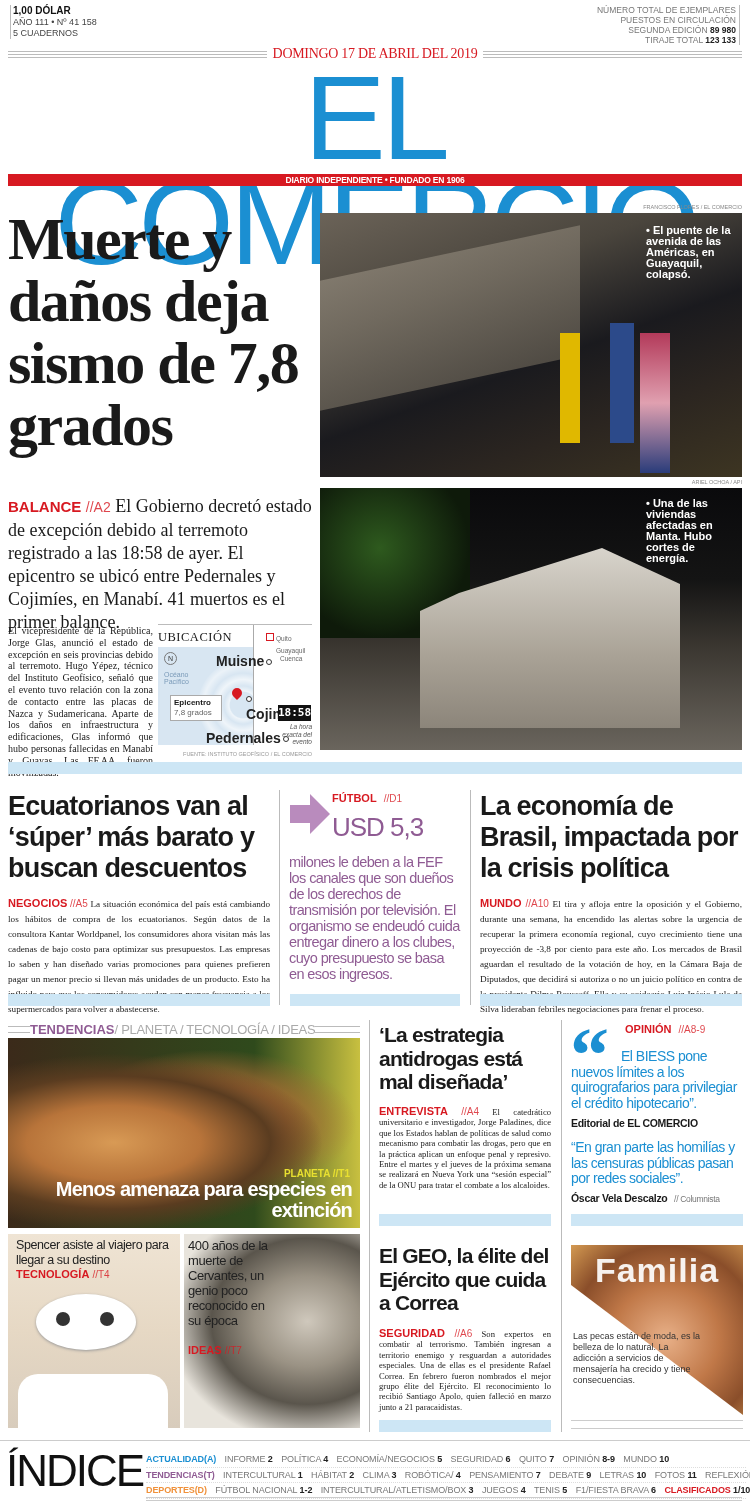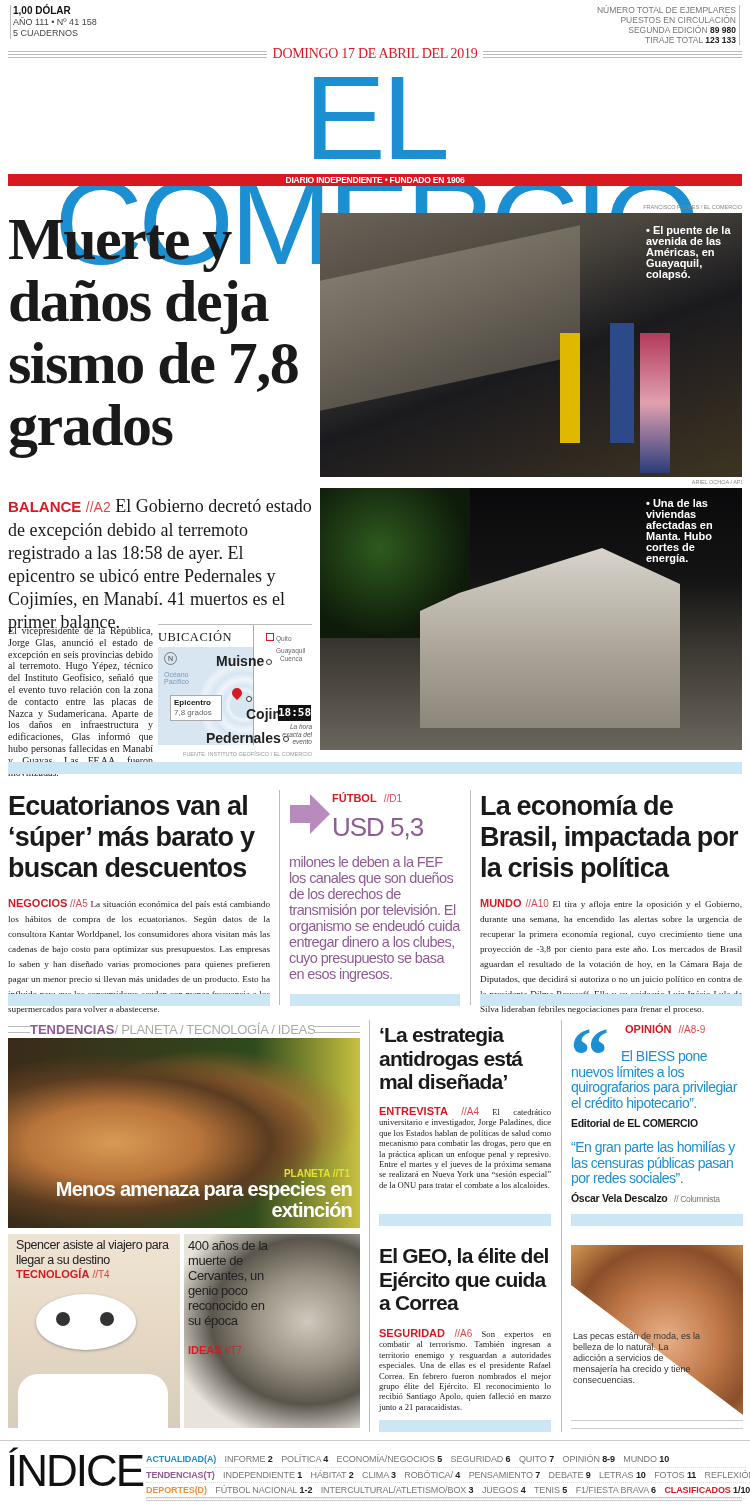--- a/index.html
+++ b/index.html
@@ -227,41 +227,42 @@
 <div class="abs opinion-quote" style="left:571px;top:1049px;width:172px;text-indent:50px">El BIESS pone nuevos límites a los quirografarios para privilegiar el crédito hipotecario”.</div>
 <div class="abs" style="left:571px;top:1117px;font-size:10.5px;font-weight:bold;letter-spacing:-0.3px">Editorial de EL COMERCIO</div>
 <div class="abs opinion-quote" style="left:571px;top:1140px;width:174px">“En gran parte las homilías y las censuras públicas pasan por redes sociales”.</div>
 <div class="abs" style="left:571px;top:1192px;font-size:10.5px;letter-spacing:-0.3px">
   <b>Óscar Vela Descalzo</b>
   <span style="color:#777;font-size:8.5px;margin-left:4px">// Columnista</span>
 </div>
 <div class="abs bluebar" style="left:571px;top:1214px;width:172px"></div>
 
 <div class="abs photo" style="left:571px;top:1245px;width:172px;height:170px;background:radial-gradient(ellipse at 55% 55%,#e8b088 0%,#c07848 40%,#8a4e2a 70%,#d49a52 100%)">
+  <div class="abs" style="left:0;top:6px;width:172px;text-align:center;font-size:34px;font-weight:bold;color:#fff;letter-spacing:1px;opacity:.92">Familia</div>
   <div class="abs" style="left:0;top:40px;width:172px;height:130px;background:#fff;clip-path:polygon(0 0,100% 100%,0 100%)"></div>
   <div class="abs" style="left:2px;top:86px;width:128px;font-size:9px;line-height:11px;color:#333">Las pecas están de moda, es la belleza de lo natural. La adicción a servicios de mensajería ha crecido y tiene consecuencias.</div>
 </div>
 <div class="abs" style="left:571px;top:1420px;width:172px;height:9px;border-top:1px solid #ccc;border-bottom:1px solid #ccc"></div>
 
 <div class="abs" style="left:0;top:1440px;width:750px;border-top:1px solid #ccc"></div>
 <div class="abs index-word">ÍNDICE</div>
 <div class="abs index-rows">
   <div class="index-row">
     <span class="cat" style="color:#1b8fd2">ACTUALIDAD(A)</span>
     <span class="it"><span>INFORME</span> <b>2</b></span>
     <span class="it"><span>POLÍTICA</span> <b>4</b></span>
     <span class="it"><span>ECONOMÍA/NEGOCIOS</span> <b>5</b></span>
     <span class="it"><span>SEGURIDAD</span> <b>6</b></span>
     <span class="it"><span>QUITO</span> <b>7</b></span>
     <span class="it"><span>OPINIÓN</span> <b>8-9</b></span>
     <span class="it"><span>MUNDO</span> <b>10</b></span>
   </div>
   <div class="index-row">
     <span class="cat" style="color:#8f5b93">TENDENCIAS(T)</span>
-    <span class="it"><span>INDEPENDIENTE</span> <b>1</b></span>
+    <span class="it"><span>INTERCULTURAL</span> <b>1</b></span>
     <span class="it"><span>HÁBITAT</span> <b>2</b></span>
     <span class="it"><span>CLIMA</span> <b>3</b></span>
     <span class="it"><span>ROBÓTICA/</span> <b>4</b></span>
     <span class="it"><span>PENSAMIENTO</span> <b>7</b></span>
     <span class="it"><span>DEBATE</span> <b>9</b></span>
     <span class="it"><span>LETRAS</span> <b>10</b></span>
     <span class="it"><span>FOTOS</span> <b>11</b></span>
     <span class="it"><span>REFLEXIÓN</span> </span>
   </div>
   <div class="index-row">

